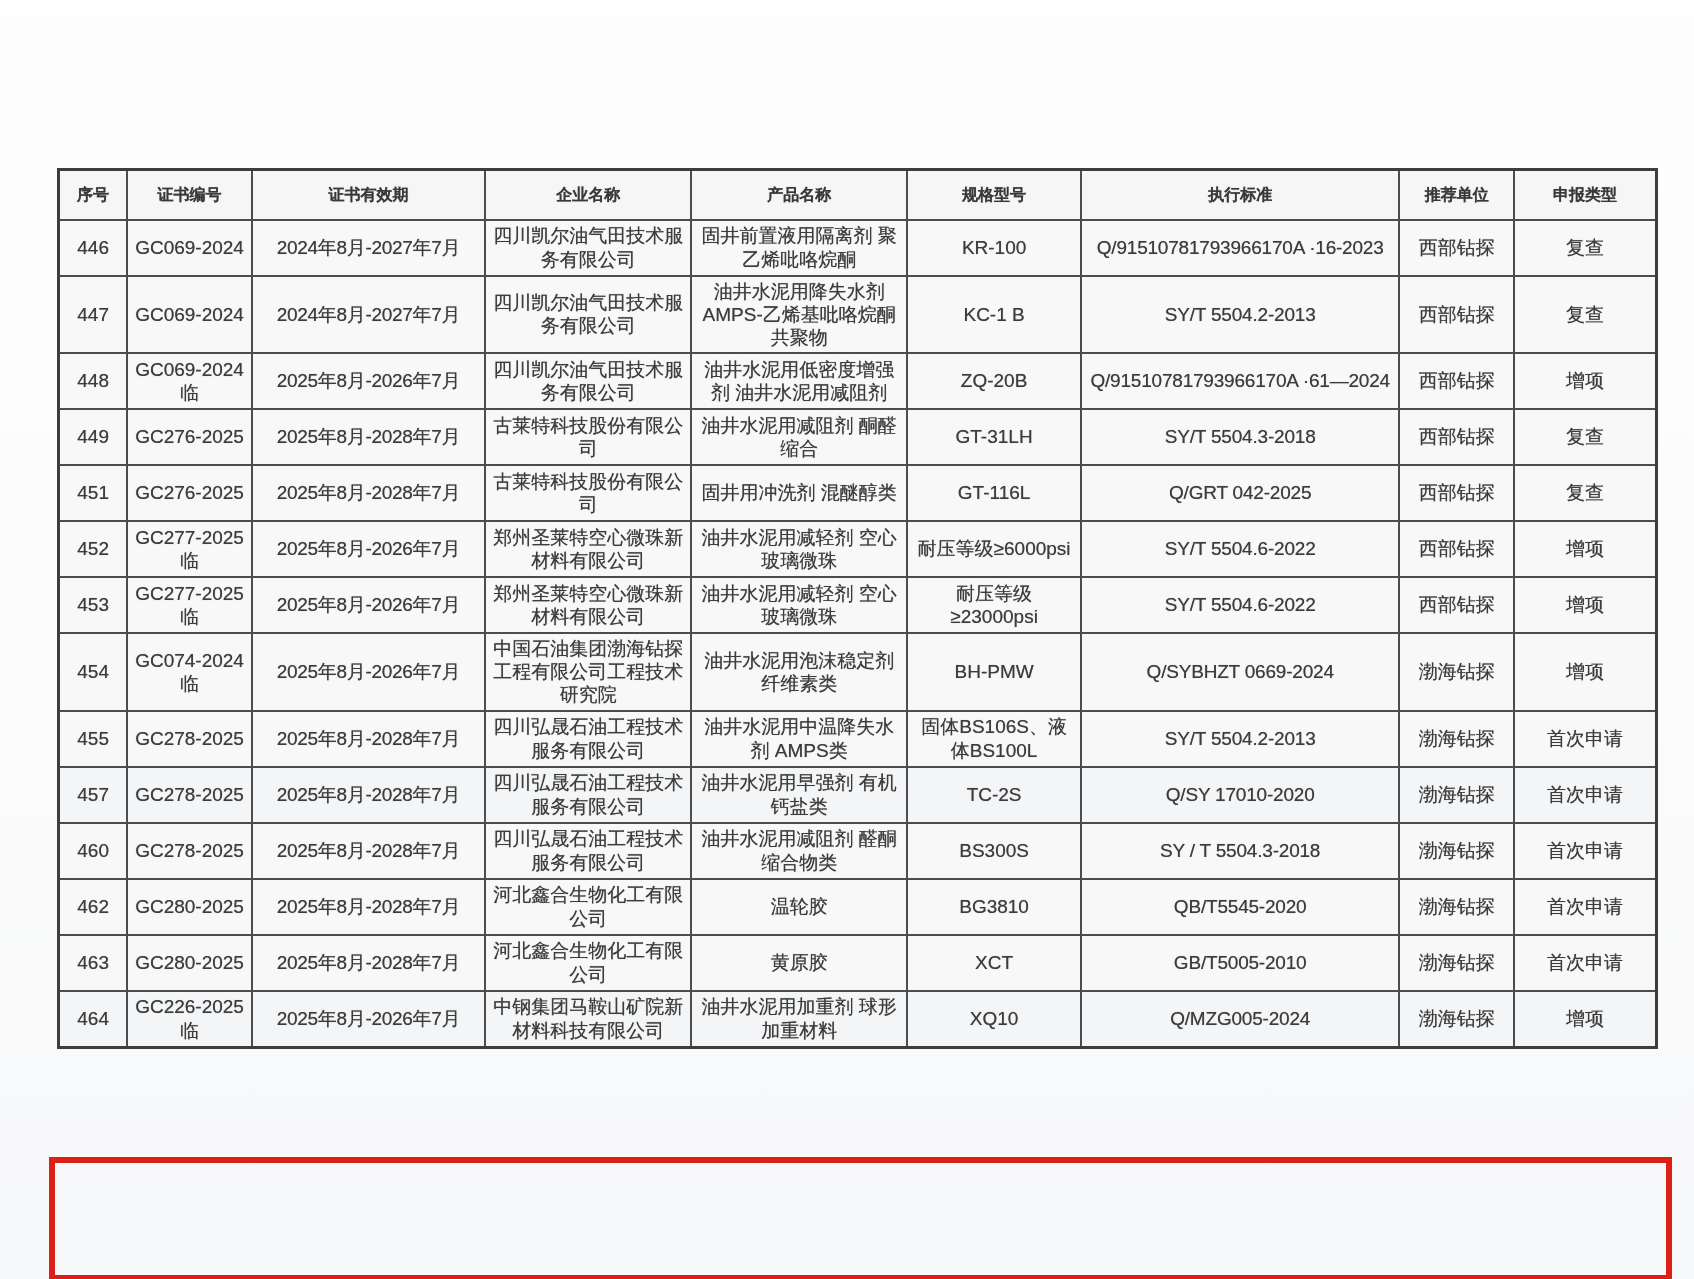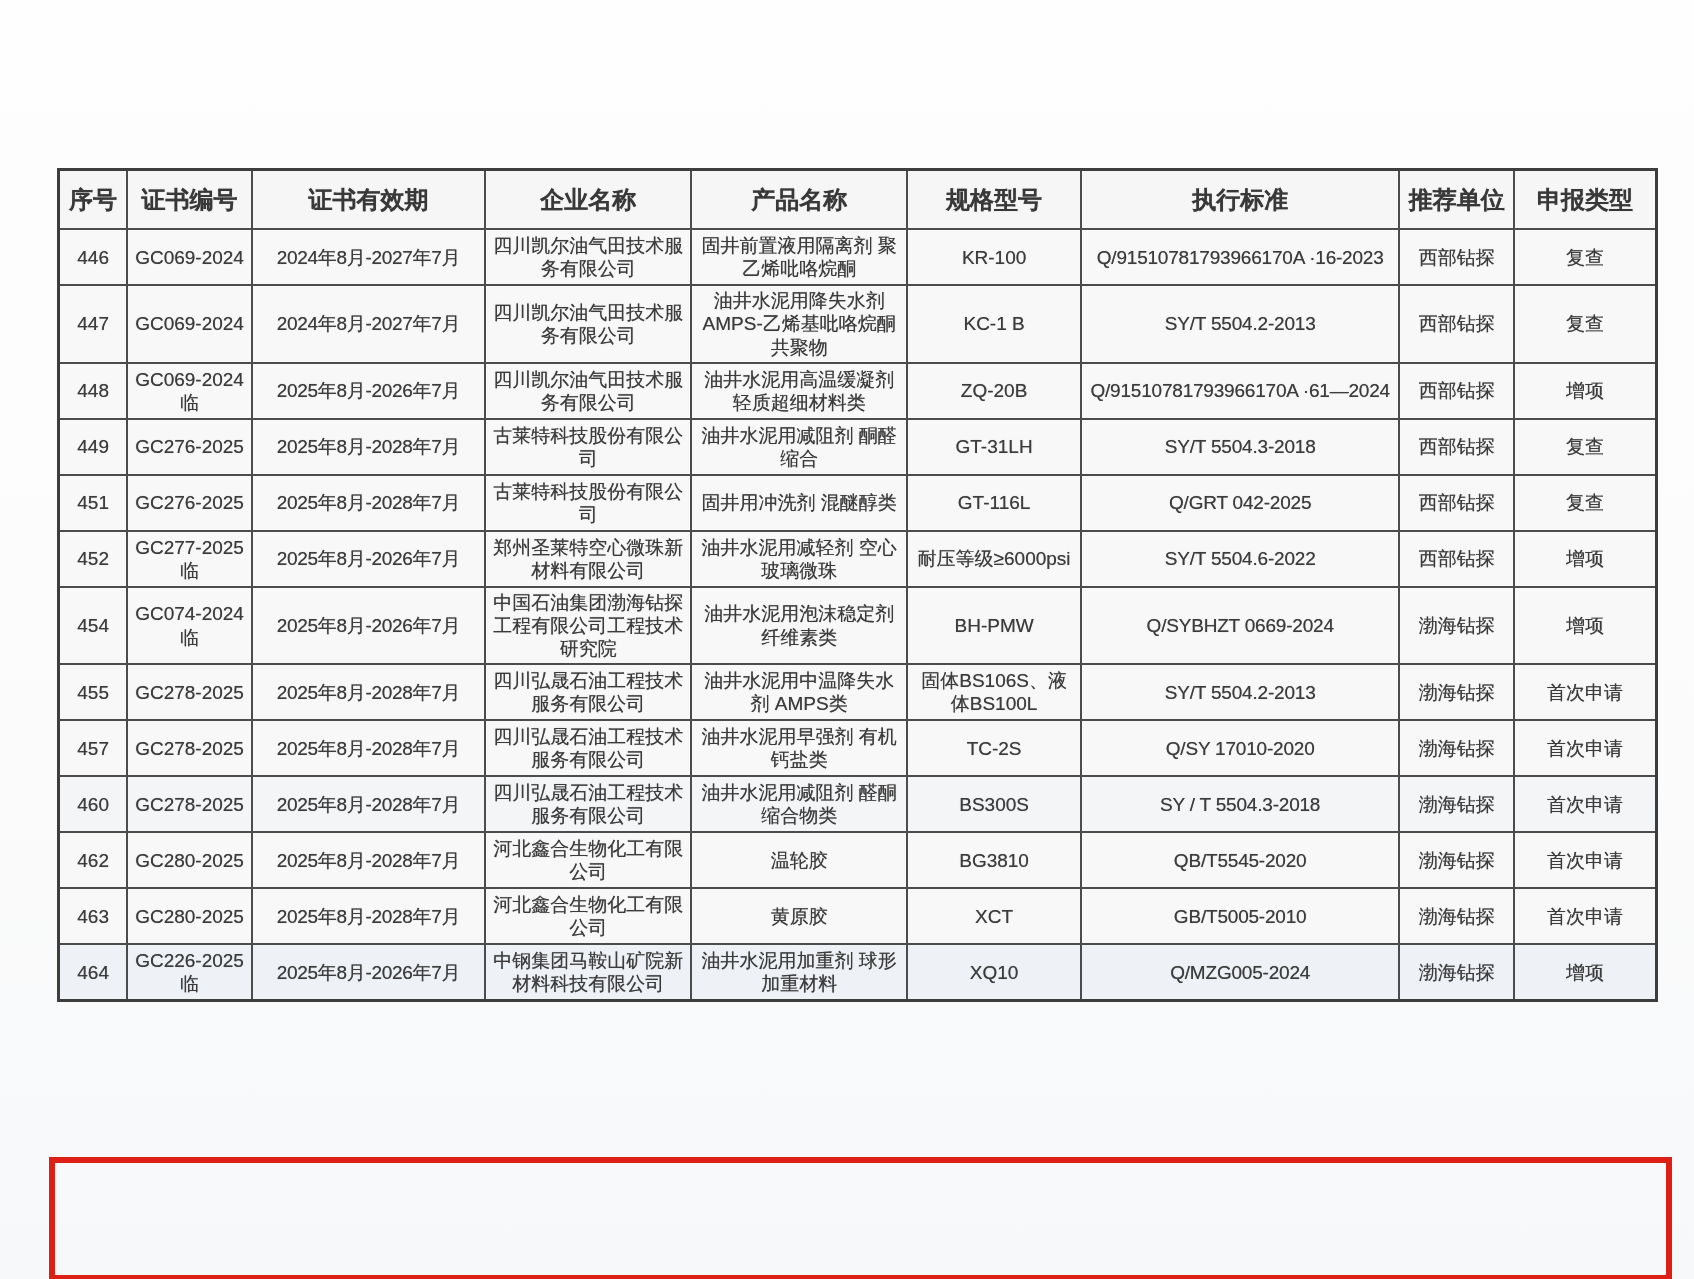--- a/index.html
+++ b/index.html
@@ -28,21 +28,21 @@
     vertical-align:middle;
     padding:3px 6px;
     font-size:19px;
     line-height:1.22;
     word-break:break-word;
     overflow-wrap:anywhere;
     text-shadow:0 0 0.7px rgba(70,70,70,.75);
     background:#f8f8f8;
   }
   .cert-table thead th{
-    font-size:24px;
+    font-size:16px;
     font-weight:bold;
     padding:14px 4px;
     color:#383838;
     background:#f6f6f6;
   }
   .cert-table tbody td{height:48px;}
   .cert-table td.col-validity{padding:2px 10px;letter-spacing:-0.3px;}
   .cert-table td.col-standard{letter-spacing:-0.2px;}
   .cert-table tbody tr:last-child td{background:#eef1f6;}
   .cert-table tbody tr:nth-child(10) td,
@@ -108,21 +108,21 @@
           <td class="col-spec">KC-1 B</td>
           <td class="col-standard">SY/T 5504.2-2013</td>
           <td class="col-recommender">西部钻探</td>
           <td class="col-app_type">复查</td>
         </tr>
         <tr>
           <td class="col-seq">448</td>
           <td class="col-cert">GC069-2024临</td>
           <td class="col-validity">2025年8月-2026年7月</td>
           <td class="col-company">四川凯尔油气田技术服务有限公司</td>
-          <td class="col-product">油井水泥用高温缓凝剂 轻质超细材料类</td>
+          <td class="col-product">油井水泥用低密度增强剂 油井水泥用减阻剂</td>
           <td class="col-spec">ZQ-20B</td>
           <td class="col-standard">Q/91510781793966170A ·61—2024</td>
           <td class="col-recommender">西部钻探</td>
           <td class="col-app_type">增项</td>
         </tr>
         <tr>
           <td class="col-seq">449</td>
           <td class="col-cert">GC276-2025</td>
           <td class="col-validity">2025年8月-2028年7月</td>
           <td class="col-company">古莱特科技股份有限公司</td>
@@ -143,20 +143,31 @@
           <td class="col-recommender">西部钻探</td>
           <td class="col-app_type">复查</td>
         </tr>
         <tr>
           <td class="col-seq">452</td>
           <td class="col-cert">GC277-2025临</td>
           <td class="col-validity">2025年8月-2026年7月</td>
           <td class="col-company">郑州圣莱特空心微珠新材料有限公司</td>
           <td class="col-product">油井水泥用减轻剂 空心玻璃微珠</td>
           <td class="col-spec">耐压等级≥6000psi</td>
+          <td class="col-standard">SY/T 5504.6-2022</td>
+          <td class="col-recommender">西部钻探</td>
+          <td class="col-app_type">增项</td>
+        </tr>
+        <tr>
+          <td class="col-seq">453</td>
+          <td class="col-cert">GC277-2025临</td>
+          <td class="col-validity">2025年8月-2026年7月</td>
+          <td class="col-company">郑州圣莱特空心微珠新材料有限公司</td>
+          <td class="col-product">油井水泥用减轻剂 空心玻璃微珠</td>
+          <td class="col-spec">耐压等级≥23000psi</td>
           <td class="col-standard">SY/T 5504.6-2022</td>
           <td class="col-recommender">西部钻探</td>
           <td class="col-app_type">增项</td>
         </tr>
         <tr>
           <td class="col-seq">454</td>
           <td class="col-cert">GC074-2024临</td>
           <td class="col-validity">2025年8月-2026年7月</td>
           <td class="col-company">中国石油集团渤海钻探工程有限公司工程技术研究院</td>
           <td class="col-product">油井水泥用泡沫稳定剂 纤维素类</td>

